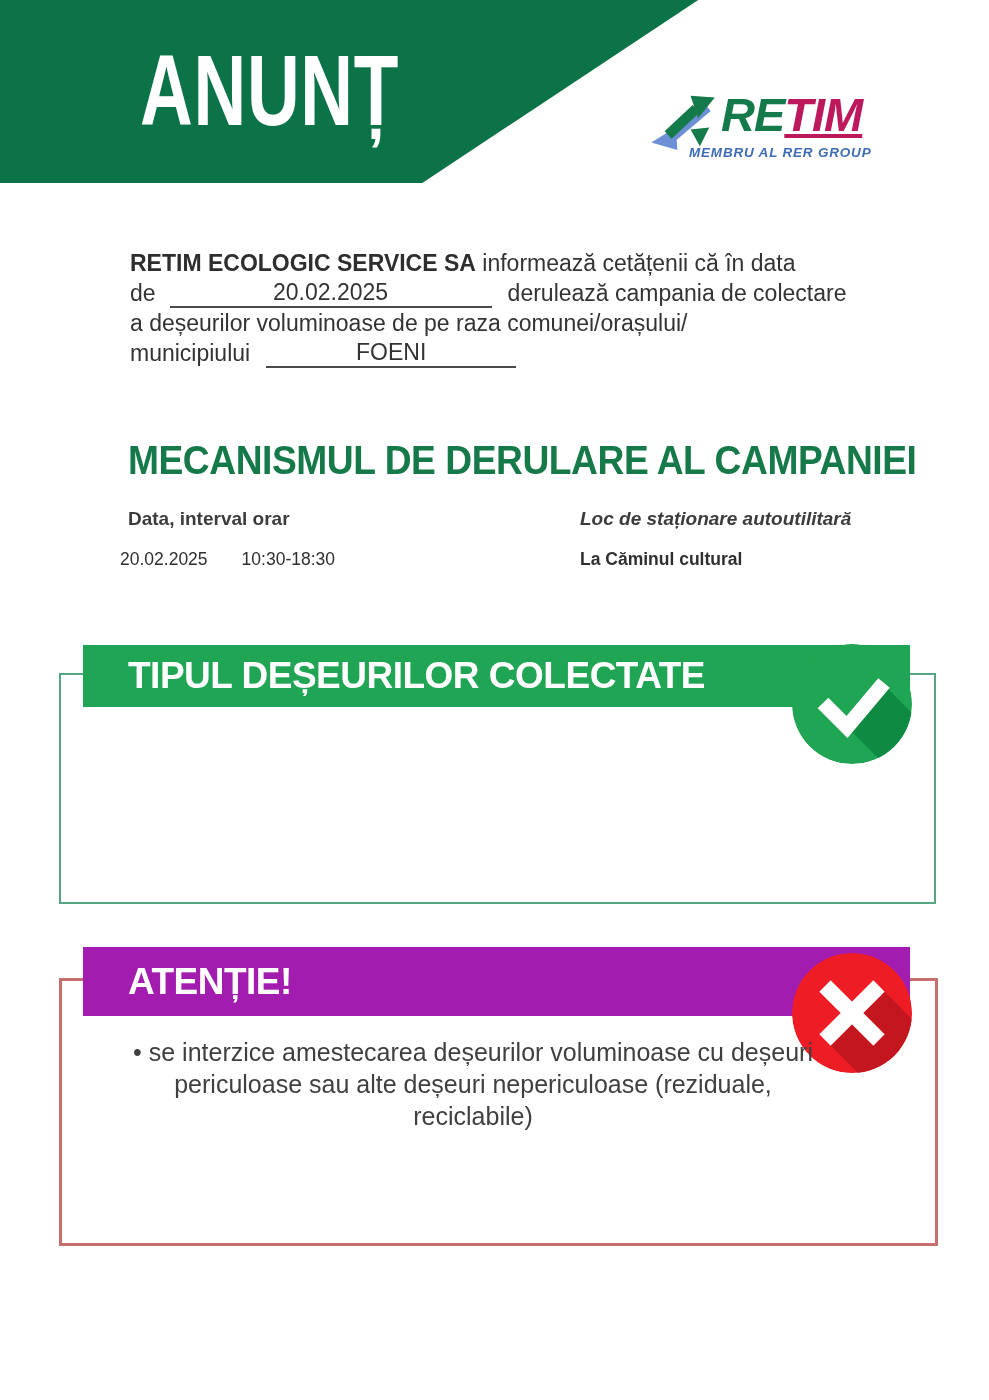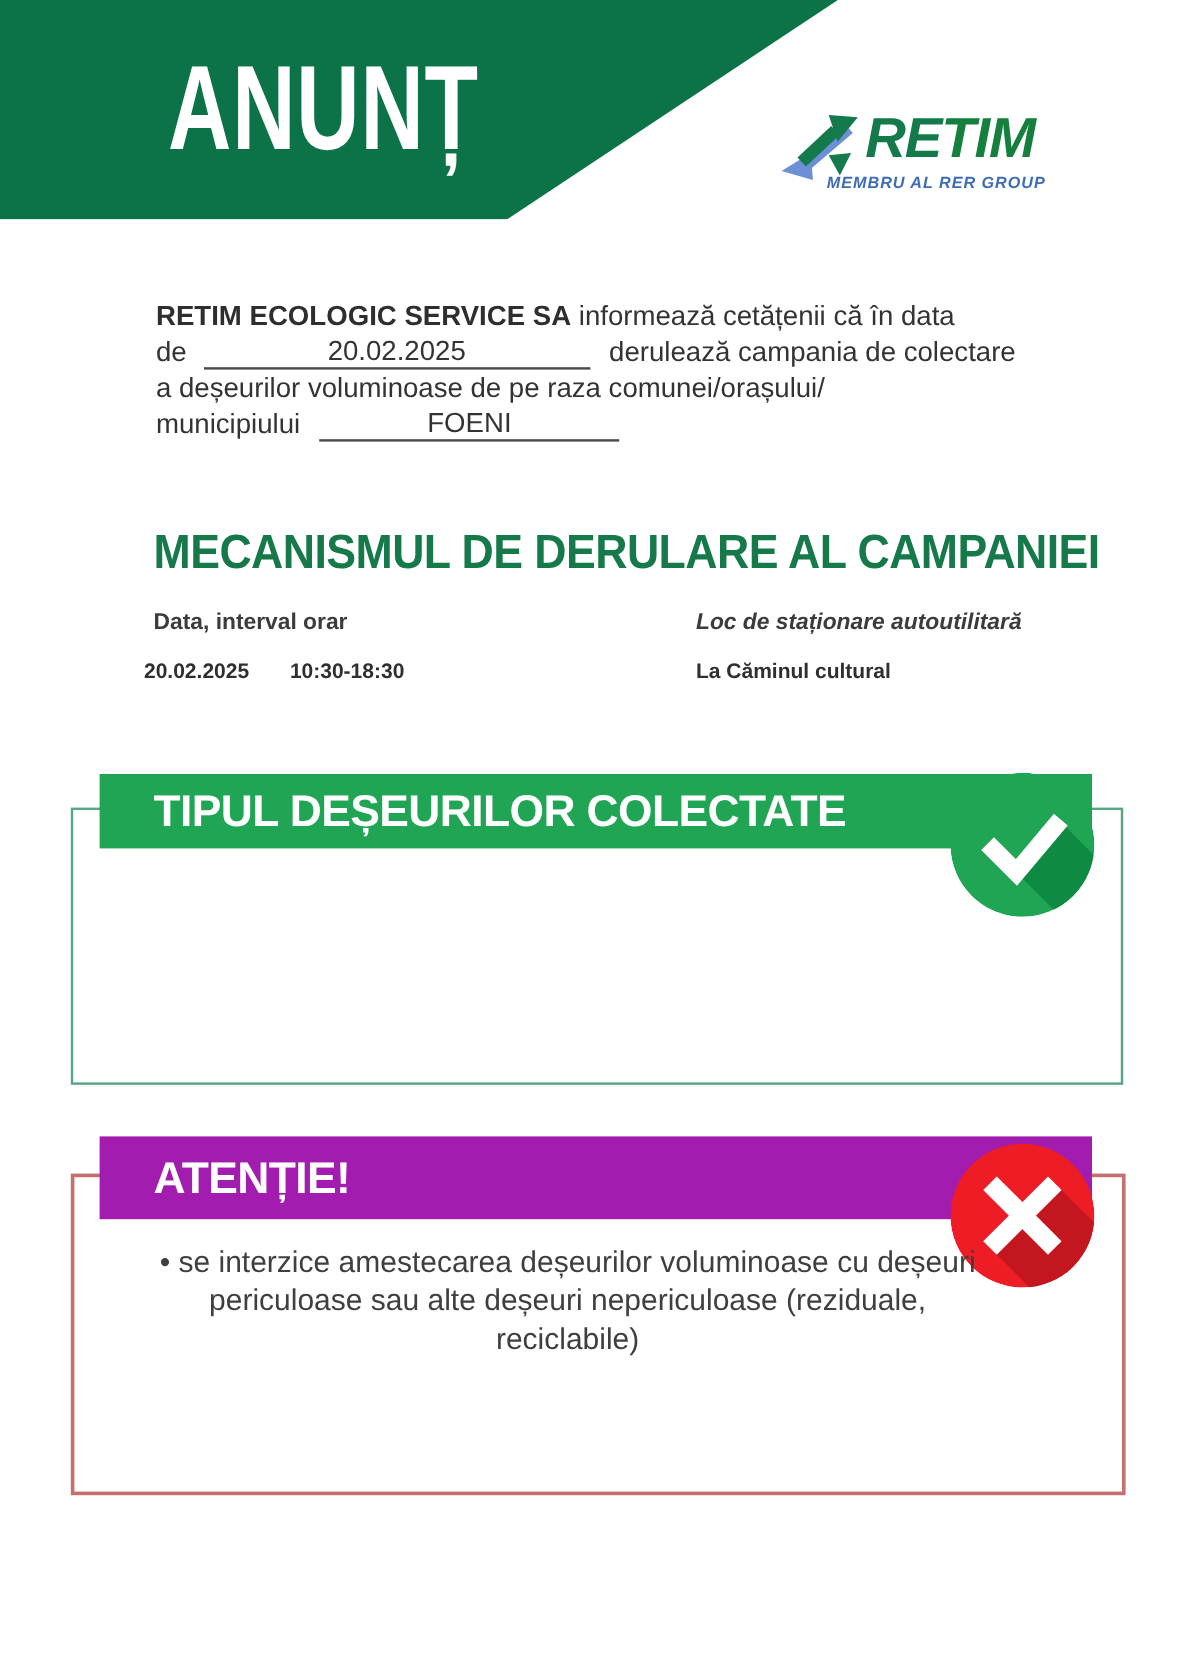--- a/index.html
+++ b/index.html
@@ -20,21 +20,21 @@
     white-space:nowrap;
   }
   
   .logo{position:absolute;left:645px;top:88px;width:250px;height:80px;}
   .logo-mark{position:absolute;left:0;top:4px;width:78px;height:58px;}
   .logo-text{
     position:absolute;left:76px;top:0;font-size:47px;font-weight:bold;
     font-style:italic;letter-spacing:-1px;line-height:54px;white-space:nowrap;
   }
   .logo-re{color:#157A4B;}
-  .logo-tim{color:#15803d;}
+  .logo-tim{color:#be185d;text-decoration:underline;}
   .logo-sub{
     position:absolute;left:44px;top:57px;font-size:13.5px;font-weight:bold;
     font-style:italic;color:#3E6DB5;letter-spacing:.8px;white-space:nowrap;
   }
   
   .intro{position:absolute;left:130px;top:248px;width:790px;font-size:23px;color:#333;}
   .intro .line{height:30px;line-height:30px;white-space:nowrap;}
   .intro b{font-weight:bold;color:#2e2e2e;}
   .blank{
     display:inline-block;border-bottom:2px solid #4a4a4a;text-align:center;
@@ -42,21 +42,21 @@
   }
   .blank-date{width:322px;margin-left:14px;margin-right:16px;}
   .blank-place{width:250px;margin-left:16px;}
   
   .mech-heading{
     position:absolute;left:128px;top:438px;font-size:40px;font-weight:bold;
     color:#15794A;letter-spacing:-.5px;white-space:nowrap;
     transform:scaleX(.93);transform-origin:left top;line-height:1.1;
   }
   .info-label{position:absolute;font-size:19px;font-weight:bold;color:#3C3C3C;white-space:nowrap;}
-  .info-value{position:absolute;font-size:17.5px;font-weight:700;color:#2F2F2F;white-space:nowrap;}
+  .info-value{position:absolute;font-size:17.5px;font-weight:400;color:#2F2F2F;white-space:nowrap;}
   .lbl-date{left:128px;top:508px;}
   .lbl-loc{left:580px;top:508px;font-style:italic;}
   .val-date{left:120px;top:549px;}
   .val-date .gap{display:inline-block;width:34px;}
   .val-loc{left:580px;top:549px;font-weight:600;}
   
   .section-box{position:absolute;left:59px;width:873px;background:#ffffff;}
   .green-box{top:673px;height:227px;border:2px solid #56A583;}
   .red-box{top:978px;height:262px;border:3px solid #C66F6F;}
   .section-bar{

